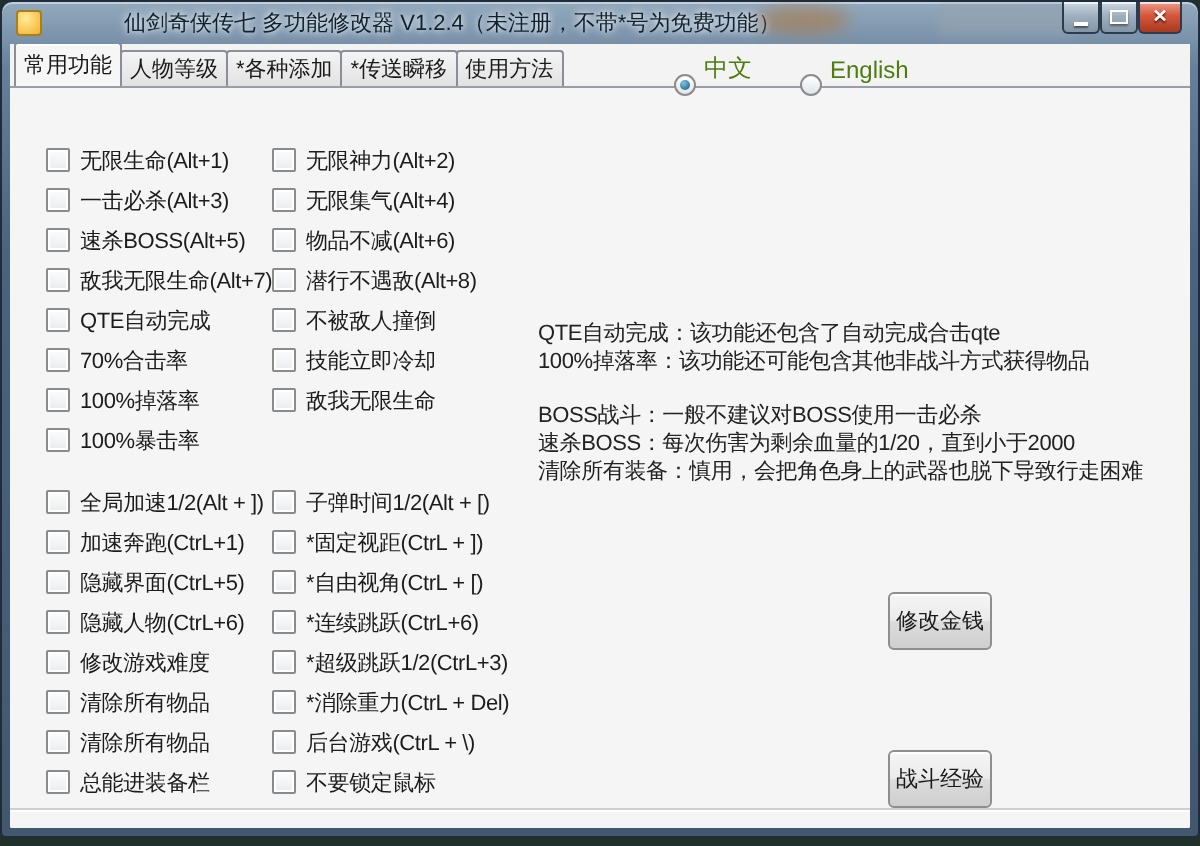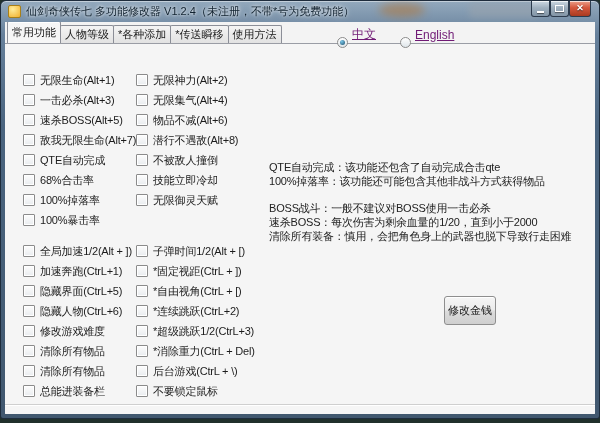--- a/index.html
+++ b/index.html
@@ -5,21 +5,21 @@
   html,body{margin:0;padding:0;}
   body{font-family:"Liberation Sans",sans-serif;background:#20302b;}
   .stage{position:relative;width:600px;height:423px;background:#20302b;overflow:hidden;}
 
   
   .window{position:absolute;left:0;top:0;width:600px;height:419px;
     background:linear-gradient(180deg,#93a9bd 0%,#66809b 8%,#4a647f 30%,#41586f 100%);
     border:1px solid #1e2c3c;border-radius:6px 6px 3px 3px;box-sizing:border-box;
     box-shadow:inset 0 1px 0 rgba(255,255,255,.45);}
   .titlebar{position:absolute;left:0;top:0;right:0;height:21px;display:flex;align-items:center;
-    padding-left:7px;overflow:hidden;}
+    padding-left:7px;overflow:hidden;gap:36px;}
   .smudge1{position:absolute;left:378px;top:2px;width:46px;height:14px;background:#b0763a;
     opacity:.55;border-radius:50%;filter:blur(4px);}
   .smudge2{position:absolute;left:468px;top:1px;width:70px;height:16px;background:#9aa4ad;
     opacity:.5;border-radius:4px;filter:blur(3px);}
   .app-icon{width:11px;height:11px;border-radius:2px;margin-right:5px;flex:0 0 auto;
     background:radial-gradient(circle at 35% 30%,#ffec9a,#f2b02c);border:1px solid #a87f18;}
   .title-text{font-size:11px;color:#10212f;text-shadow:0 0 3px rgba(255,255,255,.9),0 0 6px rgba(255,255,255,.7);
     white-space:nowrap;}
   .caps{position:absolute;top:0;right:8px;display:flex;}
   .cap{width:17px;height:15px;border:1px solid #2c3b4d;border-top:none;border-radius:0 0 3px 3px;
@@ -43,21 +43,21 @@
   .tab.active{height:21px;background:#f6f6f6;z-index:3;box-shadow:inset 0 1px 0 #fff;font-family:Liberation Serif, serif;}
   .tabpage{position:absolute;left:0;right:0;top:21px;bottom:0;border-top:1px solid #9a9da5;
     background:#f5f5f5;z-index:2;text-decoration:underline;}
 
   
   .radio-group{position:absolute;top:4px;left:332px;display:flex;align-items:center;z-index:4;}
   .radio{width:11px;height:11px;border-radius:50%;border:1px solid #8b8b8b;background:linear-gradient(#fefefe,#dfe6ea);
     box-sizing:border-box;position:relative;flex:0 0 auto;}
   .radio.sel::after{content:"";position:absolute;left:2px;top:2px;width:5px;height:5px;border-radius:50%;
     background:radial-gradient(circle at 35% 30%,#79c6e8,#20506d);}
-  .radio-lbl{font-size:12px;color:#701a75;margin:0 0 16px 4px;text-decoration:underline;}
+  .radio-lbl{font-size:12px;color:#4d7c0f;margin:0 0 16px 4px;}
   .radio-en{margin-left:24px;}
 
   
   .col{position:absolute;}
   .cb-row{height:20px;display:flex;align-items:center;}
   .cb-box{width:12px;height:12px;box-sizing:border-box;border:1px solid #8b8b8b;border-radius:1px;
     background:linear-gradient(#fdfdfd,#e9ecef);flex:0 0 auto;box-shadow:inset 0 0 0 1px #fff;}
   .cb-lbl{font-size:11px;color:#1c1c1c;margin-left:5px;white-space:nowrap;letter-spacing:-0.2px;}
 
   
@@ -145,21 +145,21 @@
             <div class="cb-row">
               <span class="cb-box"></span>
               <span class="cb-lbl">敌我无限生命(Alt+7)</span>
             </div>
             <div class="cb-row">
               <span class="cb-box"></span>
               <span class="cb-lbl">QTE自动完成</span>
             </div>
             <div class="cb-row">
               <span class="cb-box"></span>
-              <span class="cb-lbl">68%合击率</span>
+              <span class="cb-lbl">70%合击率</span>
             </div>
             <div class="cb-row">
               <span class="cb-box"></span>
               <span class="cb-lbl">100%掉落率</span>
             </div>
             <div class="cb-row">
               <span class="cb-box"></span>
               <span class="cb-lbl">100%暴击率</span>
             </div>
           </div>
@@ -183,21 +183,21 @@
             <div class="cb-row">
               <span class="cb-box"></span>
               <span class="cb-lbl">不被敌人撞倒</span>
             </div>
             <div class="cb-row">
               <span class="cb-box"></span>
               <span class="cb-lbl">技能立即冷却</span>
             </div>
             <div class="cb-row">
               <span class="cb-box"></span>
-              <span class="cb-lbl">无限御灵天赋</span>
+              <span class="cb-lbl">敌我无限生命</span>
             </div>
           </div>
         <div class="col" style="left:18px;top:197px;">
             <div class="cb-row">
               <span class="cb-box"></span>
               <span class="cb-lbl">全局加速1/2(Alt + ])</span>
             </div>
             <div class="cb-row">
               <span class="cb-box"></span>
               <span class="cb-lbl">加速奔跑(CtrL+1)</span>
@@ -235,21 +235,21 @@
             <div class="cb-row">
               <span class="cb-box"></span>
               <span class="cb-lbl">*固定视距(CtrL + ])</span>
             </div>
             <div class="cb-row">
               <span class="cb-box"></span>
               <span class="cb-lbl">*自由视角(CtrL + [)</span>
             </div>
             <div class="cb-row">
               <span class="cb-box"></span>
-              <span class="cb-lbl">*连续跳跃(CtrL+2)</span>
+              <span class="cb-lbl">*连续跳跃(CtrL+6)</span>
             </div>
             <div class="cb-row">
               <span class="cb-box"></span>
               <span class="cb-lbl">*超级跳跃1/2(CtrL+3)</span>
             </div>
             <div class="cb-row">
               <span class="cb-box"></span>
               <span class="cb-lbl">*消除重力(CtrL + Del)</span>
             </div>
             <div class="cb-row">
@@ -265,20 +265,21 @@
         <div class="notes">
             <div class="note-line">QTE自动完成：该功能还包含了自动完成合击qte</div>
             <div class="note-line">100%掉落率：该功能还可能包含其他非战斗方式获得物品</div>
             <div class="note-line"></div>
             <div class="note-line">BOSS战斗：一般不建议对BOSS使用一击必杀</div>
             <div class="note-line">速杀BOSS：每次伤害为剩余血量的1/20，直到小于2000</div>
             <div class="note-line">清除所有装备：慎用，会把角色身上的武器也脱下导致行走困难</div>
           </div>
 
         <div class="btn btn-money">修改金钱</div>
+        <div class="btn btn-exp">战斗经验</div>
 
         <div class="footer-divider"></div>
         <div class="footer">
           <span class="ftext f-run">请运行游戏：仙剑7</span>
           <span class="ftext flink f-blue f-site">小幸修改器网站</span>
           <span class="ftext flink f-blue f-update">检查更新</span>
           <span class="ftext flink f-red f-buy">购买与注册</span>
           <span class="ftext flink f-blue f-author">作者：@小幸姐</span>
         </div>
 

